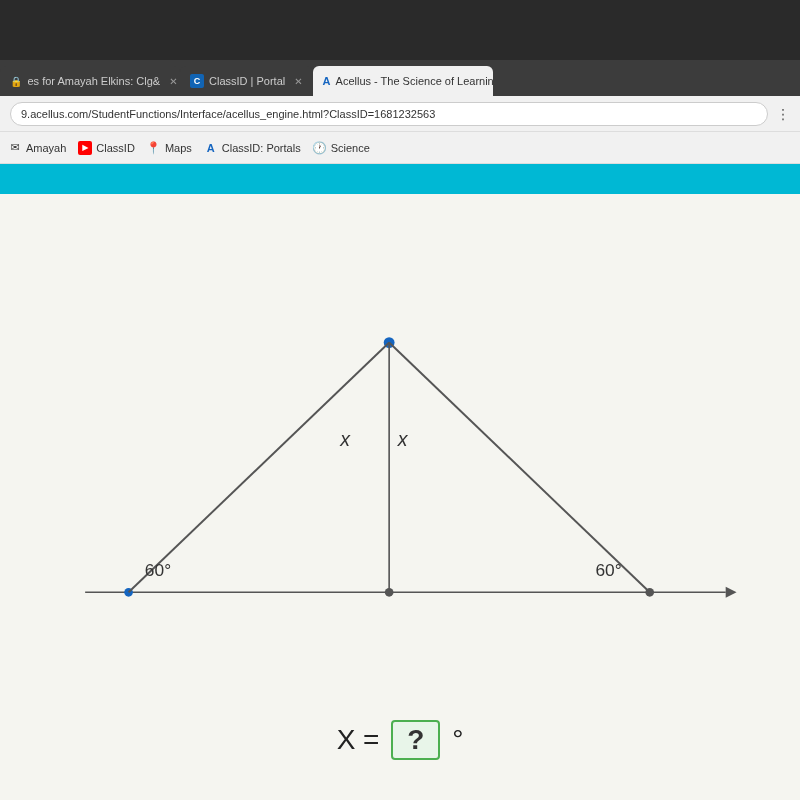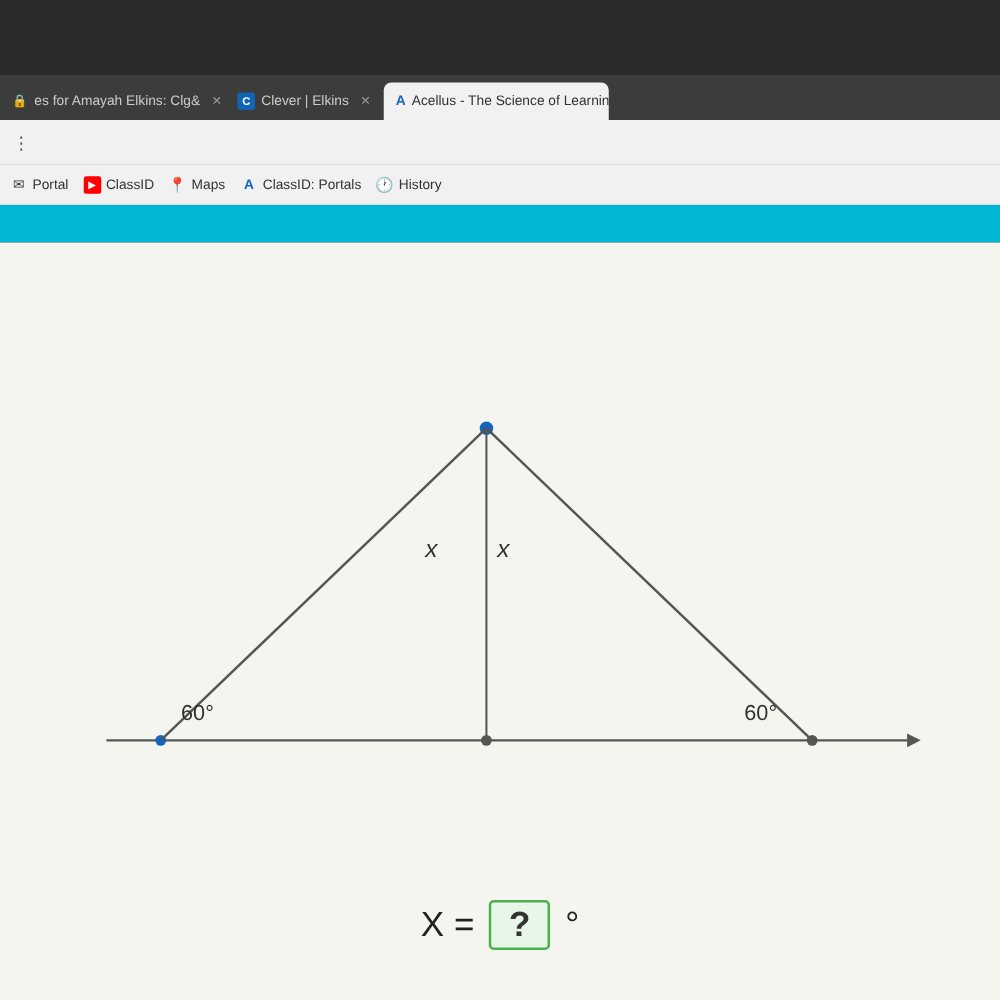--- a/index.html
+++ b/index.html
@@ -225,54 +225,57 @@
 <div class="top-bar"></div>
 
 <div class="tab-bar">
   <div class="tab">
     <span class="tab-icon">🔒</span>
     <span>es for Amayah Elkins: Clg&amp;</span>
     <span class="tab-close">✕</span>
   </div>
   <div class="tab">
     <span class="tab-icon clever-icon">C</span>
-    <span>Clever | Elkins</span>
+    <span>ClassID | Portal</span>
     <span class="tab-close">✕</span>
   </div>
   <div class="tab active">
     <span class="tab-icon acellus-icon">A</span>
     <span>Acellus - The Science of Learning</span>
 
   </div>
 </div>
 
 <div class="address-bar">
+  <div class="address-url">
+    <span>9.acellus.com/StudentFunctions/Interface/acellus_engine.html?ClassID=1681232563</span>
+  </div>
   <span class="share-icon">⋮</span>
 </div>
 
 <div class="bookmarks-bar">
   <div class="bookmark-item">
     <span class="bookmark-icon">✉</span>
-    <span>Portal</span>
+    <span>Amayah</span>
   </div>
   <div class="bookmark-item">
     <span class="bookmark-icon yt-icon">▶</span>
     <span>ClassID</span>
   </div>
   <div class="bookmark-item">
     <span class="bookmark-icon maps-icon">📍</span>
     <span>Maps</span>
   </div>
   <div class="bookmark-item">
     <span class="bookmark-icon aeries-icon">A</span>
     <span>ClassID: Portals</span>
   </div>
   <div class="bookmark-item">
     <span class="bookmark-icon history-icon">🕐</span>
-    <span>History</span>
+    <span>Science</span>
   </div>
 </div>
 
 <div class="content-header"></div>
 
 <div class="main-content">
   <div class="diagram-area">
     <svg class="triangle-svg" viewBox="0 0 700 380" xmlns="http://www.w3.org/2000/svg">
 
       <line x1="60" y1="310" x2="650" y2="310" stroke="#555" stroke-width="1.5"></line>

